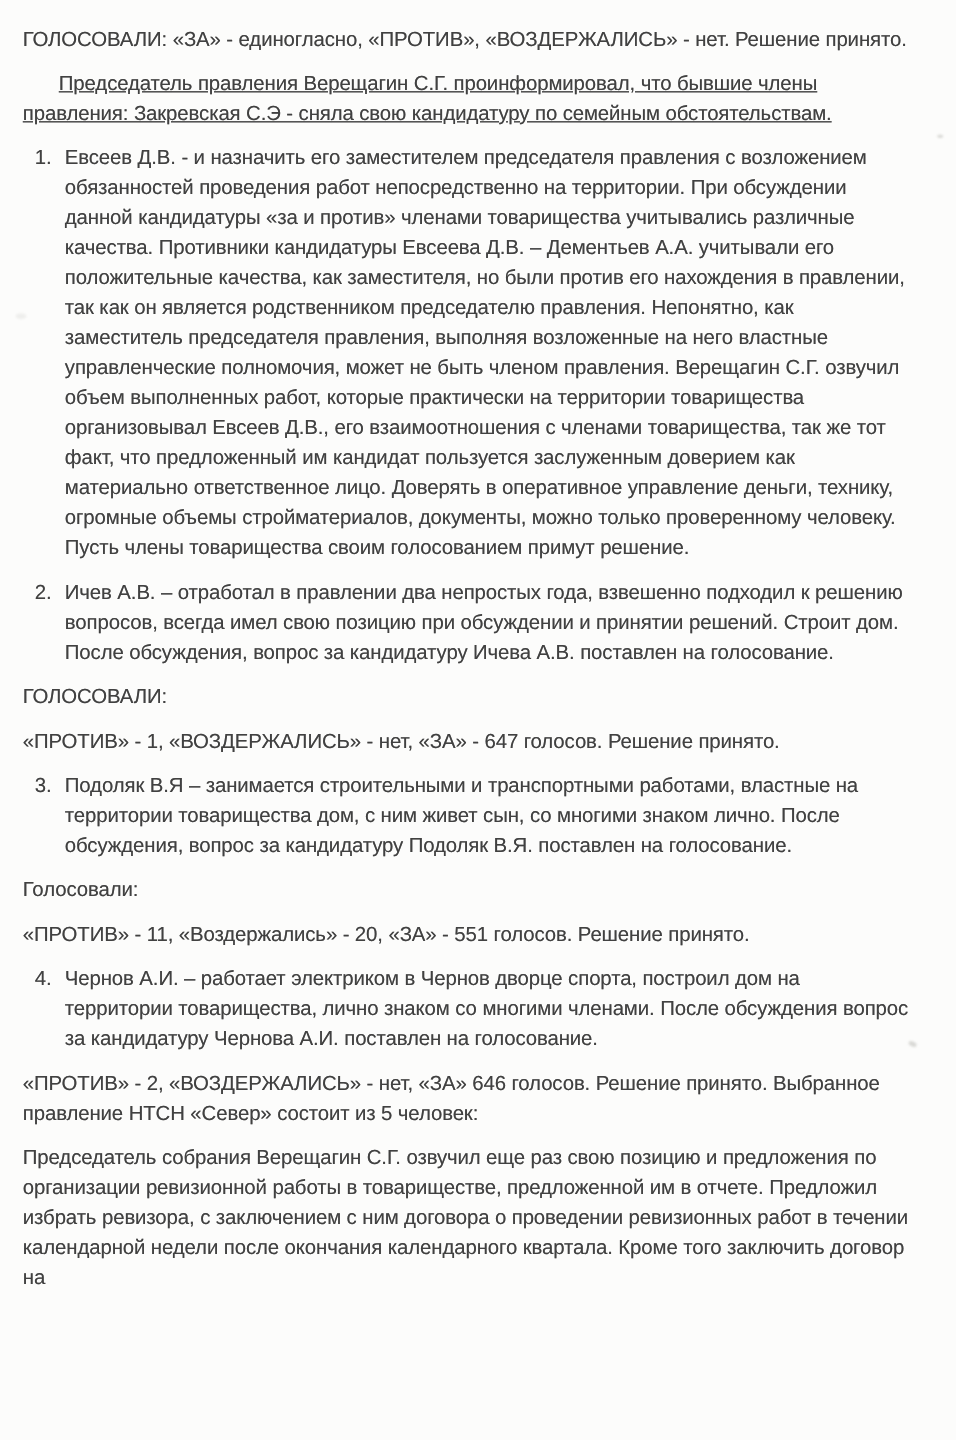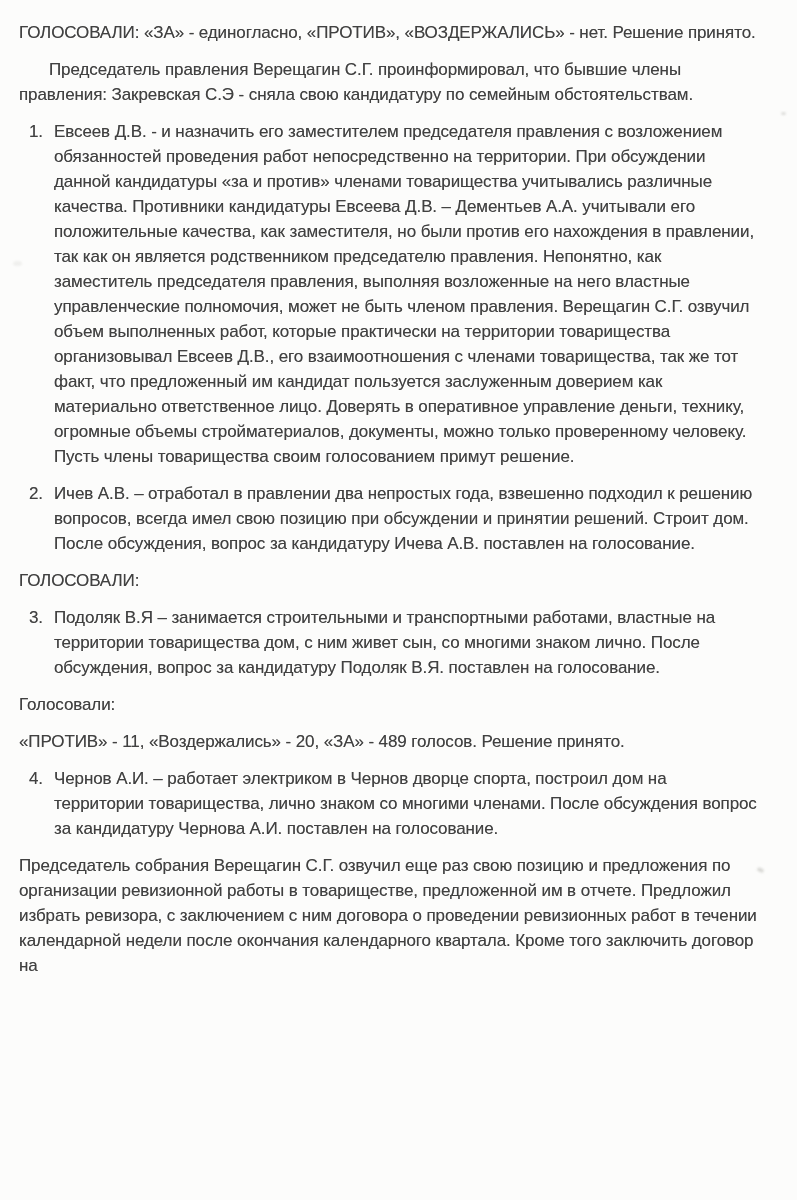--- a/index.html
+++ b/index.html
@@ -11,21 +11,21 @@
     position:relative;box-sizing:border-box;
     width:797px;height:1200px;
     padding:20px 40px 0 19px;
     background:#fcfcfb;
     color:#414141;
     font-size:17px;line-height:25px;letter-spacing:-0.1px;
     text-shadow:0 0 0.5px rgba(65,65,65,0.55);
     overflow:hidden;
   }
   .para{margin:0 0 12px 0;}
-  .para.first-line-indent{text-indent:30px;}
+  .para.first-line-indent{text-indent:30px;text-decoration:underline;}
   .list-item{display:flex;margin:0 0 12px 0;padding-left:10px;}
   .list-item .num{flex:0 0 16px;margin-right:9px;}
   .list-item .li-text{flex:1;}
   .speck{position:absolute;border-radius:50%;background:#b5b5af;filter:blur(1px);}
   .speck.s1{left:781px;top:112px;width:5px;height:3px;opacity:.45;}
   .speck.s2{left:757px;top:868px;width:7px;height:4px;opacity:.5;transform:rotate(25deg);}
   .speck.s3{left:13px;top:261px;width:9px;height:5px;opacity:.18;}
 </style>
 </head>
 <body>
@@ -44,35 +44,37 @@
 
 
 
   <div class="list-item">
     <span class="num">2.</span>
     <span class="li-text">Ичев А.В. – отработал в правлении два непростых года, взвешенно подходил к решению вопросов, всегда имел свою позицию при обсуждении и принятии решений. Строит дом. После обсуждения, вопрос за кандидатуру  Ичева А.В. поставлен на голосование.</span>
   </div>
 
   <p class="para">ГОЛОСОВАЛИ:</p>
 
+  <p class="para">«ПРОТИВ» - 1, «ВОЗДЕРЖАЛИСЬ» - нет, «ЗА» - 647 голосов. Решение принято.</p>
 
   <div class="list-item">
     <span class="num">3.</span>
     <span class="li-text">Подоляк В.Я – занимается строительными и транспортными работами, властные на территории товарищества дом, с ним живет сын, со многими знаком лично. После обсуждения, вопрос за кандидатуру Подоляк В.Я. поставлен на голосование.</span>
   </div>
 
   <p class="para">Голосовали:</p>
 
-  <p class="para">«ПРОТИВ» - 11, «Воздержались» - 20, «ЗА» - 489 голосов. Решение принято.</p>
+  <p class="para">«ПРОТИВ» - 11, «Воздержались» - 20, «ЗА» - 551 голосов. Решение принято.</p>
 
   <div class="list-item">
     <span class="num">4.</span>
     <span class="li-text">Чернов А.И. – работает электриком в Чернов дворце спорта, построил дом на территории товарищества, лично знаком со многими членами. После обсуждения вопрос за кандидатуру Чернова А.И. поставлен на голосование.</span>
   </div>
 
+  <p class="para">«ПРОТИВ» - 2, «ВОЗДЕРЖАЛИСЬ» - нет, «ЗА» 646 голосов. Решение принято. Выбранное правление НТСН «Север» состоит из 5 человек:</p>
 
 
   <p class="para">Председатель собрания Верещагин С.Г. озвучил еще раз свою позицию и предложения по организации ревизионной работы в товариществе, предложенной им в отчете. Предложил избрать ревизора, с заключением с ним договора о проведении ревизионных работ в течении календарной недели после окончания календарного квартала. Кроме того заключить договор на</p>
 
   <span class="speck s1"></span>
   <span class="speck s2"></span>
   <span class="speck s3"></span>
 </div>
 
 </body></html>

